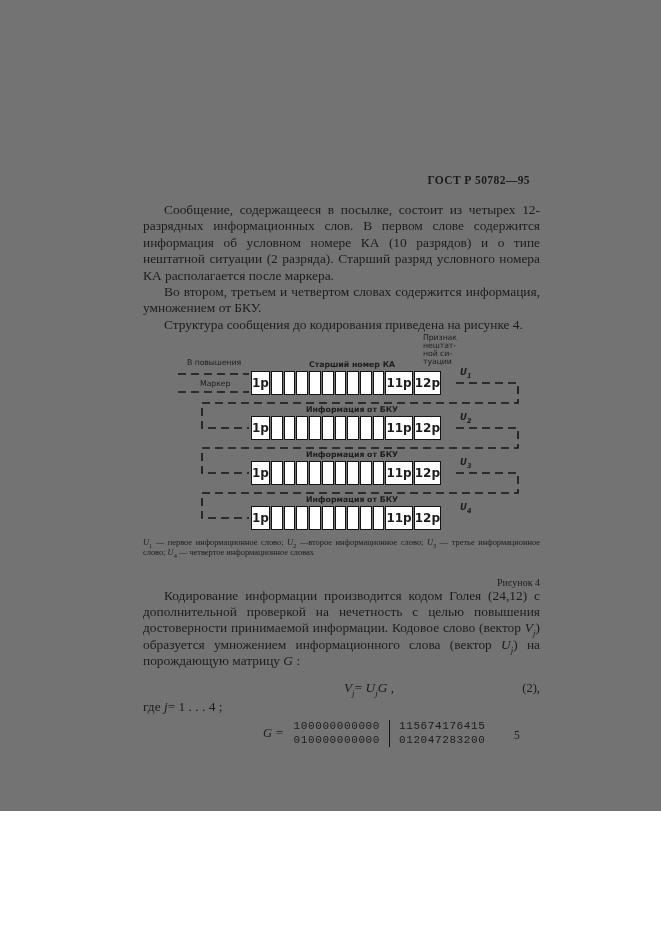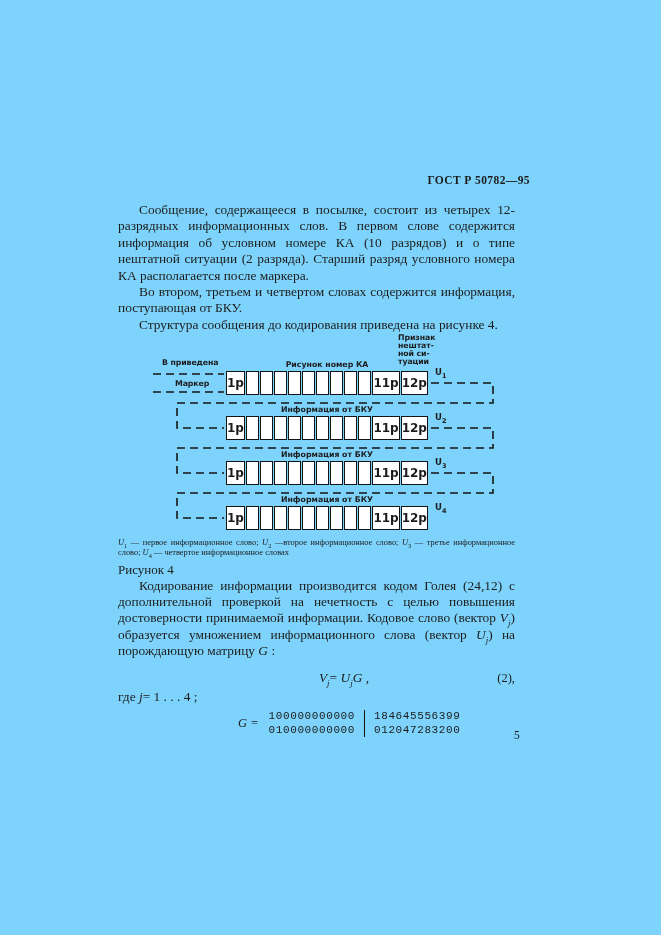--- a/index.html
+++ b/index.html
@@ -1,46 +1,46 @@
 <!DOCTYPE html>
 <html><head>
 <meta charset="utf-8">
 <style>
   html,body{margin:0;padding:0;background:#ffffff;}
-  .page{position:relative;width:661px;height:935px;background:#7dd3fc;
+  .page{position:relative;width:661px;height:811px;background:#737373;
         font-family:"Liberation Serif",serif;color:#1c1c1c;overflow:hidden;}
   .header{position:absolute;top:174px;left:133px;width:397px;text-align:right;
           font-weight:bold;font-size:11.5px;letter-spacing:.4px;}
-  .content{position:absolute;left:118px;top:202px;width:397px;}
+  .content{position:absolute;left:143px;top:202px;width:397px;}
   p.body{margin:0;font-size:13.4px;line-height:16.4px;text-align:justify;}
   .indent{text-indent:21px;}
   .var{font-style:italic;}
   sub.vs{font-size:9px;font-style:italic;line-height:0;}
 
   
   .figure{position:relative;margin-left:17px;margin-top:1px;width:390px;height:199px;
           font-family:"DejaVu Sans",sans-serif;}
   .dashes{position:absolute;left:0;top:0;}
-  .fig-label{position:absolute;font-size:7.8px;font-weight:bold;letter-spacing:-.1px;white-space:nowrap;}
+  .fig-label{position:absolute;font-size:7.8px;font-weight:normal;letter-spacing:-.1px;white-space:nowrap;}
   .radio{left:27px;top:24px;}
   .marker{left:40px;top:45px;}
   .abnormal{left:263px;top:0;line-height:7.8px;white-space:normal;}
   .row-title{position:absolute;left:91px;width:202px;text-align:center;
              font-size:7.8px;font-weight:bold;white-space:nowrap;}
   .register{position:absolute;left:91px;width:202px;height:24px;display:flex;box-sizing:border-box;}
   .cell{flex:1;border:1.7px solid #141414;margin-right:1px;display:flex;align-items:center;
         justify-content:center;font-size:12px;font-weight:bold;background:#fff;box-sizing:border-box;}
-  .cell:last-child{margin-right:0;text-align:center;}
-  .u-label{position:absolute;left:300px;font-size:8.5px;font-weight:bold;}
+  .cell:last-child{margin-right:12px;text-align:center;}
+  .u-label{position:absolute;left:300px;font-size:8.5px;font-weight:bold;font-style:italic;}
   .u-label sub{font-size:6.5px;line-height:0;}
 
   .caption{margin-top:5px;font-size:8.4px;line-height:10.2px;text-align:justify;}
   .caption .cap-sym{font-style:italic;}
   .caption sub{font-size:6.3px;line-height:0;}
-  .fig-num{text-align:left;font-size:13px;margin-top:3px;}
+  .fig-num{text-align:right;font-size:10px;margin-top:18px;}
 
   .p4{margin-top:8px;}
   .formula-line{position:relative;margin-top:10px;height:19px;text-align:center;
                 padding-left:55px;font-size:13.4px;}
   .formula-num{position:absolute;right:0;top:1px;font-size:12.5px;}
   .where{margin-top:0;}
   .matrix{display:flex;align-items:center;margin-top:5px;margin-left:120px;}
   .glabel{font-style:italic;font-size:12.5px;margin-right:10px;}
   .bin{font-family:"Liberation Mono",monospace;font-size:11px;line-height:13.5px;letter-spacing:.6px;}
   .mdiv{width:0;border-left:1.6px solid #141414;height:27px;margin:0 9px;}
@@ -49,44 +49,44 @@
 </head>
 <body>
 
 <div class="page">
 
   <div class="header">ГОСТ Р 50782—95</div>
 
   <div class="content">
 
     <p class="body indent">Сообщение, содержащееся в посылке, состоит из четырех 12-разрядных информационных слов. В первом слове содержится информация об условном номере КА (10 разрядов) и о типе нештатной ситуации (2 разряда). Старший разряд условного номера КА располагается после маркера.</p>
-    <p class="body indent">Во втором, третьем и четвертом словах содержится информация, поступающая от БКУ.</p>
+    <p class="body indent">Во втором, третьем и четвертом словах содержится информация, умножением от БКУ.</p>
     <p class="body indent">Структура сообщения до кодирования приведена на рисунке 4.</p>
 
     <div class="figure">
       <svg class="dashes" width="390" height="199">
         <g fill="none" stroke="#161616" stroke-width="1.6" stroke-dasharray="8 5">
           <path d="M18 40 H89"></path>
           <path d="M18 58 H89"></path>
           <path d="M296 49 H358 V69 H42 V94 H89"></path>
           <path d="M296 94 H358 V114 H42 V139 H89"></path>
           <path d="M296 139 H358 V159 H42 V184 H89"></path>
         </g>
       </svg>
 
-      <div class="fig-label radio">В приведена</div>
+      <div class="fig-label radio">В повышения</div>
       <div class="fig-label marker">Маркер</div>
       <div class="fig-label abnormal">
         <div>Признак</div>
         <div>нештат-</div>
         <div>ной си-</div>
         <div>туации</div>
       </div>
 
-      <div class="row-title" style="top:26px">Рисунок номер КА</div>
+      <div class="row-title" style="top:26px">Старший номер КА</div>
       <div class="register" style="top:37px">
           <div class="cell">1р</div>
           <div class="cell"></div>
           <div class="cell"></div>
           <div class="cell"></div>
           <div class="cell"></div>
           <div class="cell"></div>
           <div class="cell"></div>
           <div class="cell"></div>
           <div class="cell"></div>
@@ -161,19 +161,19 @@
       <span class="formula-num">(2),</span>
     </div>
 
     <p class="body where"><span>где </span><i class="var">j</i><span>= 1 . . . 4 ;</span></p>
 
 
     <div class="matrix">
       <span class="glabel">G =</span>
       <span class="bin"><span>100000000000</span><br><span>010000000000</span></span>
       <span class="mdiv"></span>
-      <span class="bin"><span>184645556399</span><br><span>012047283200</span></span>
+      <span class="bin"><span>115674176415</span><br><span>012047283200</span></span>
     </div>
 
   </div>
 
   <div class="page-num">5</div>
 </div>
 
 </body></html>

